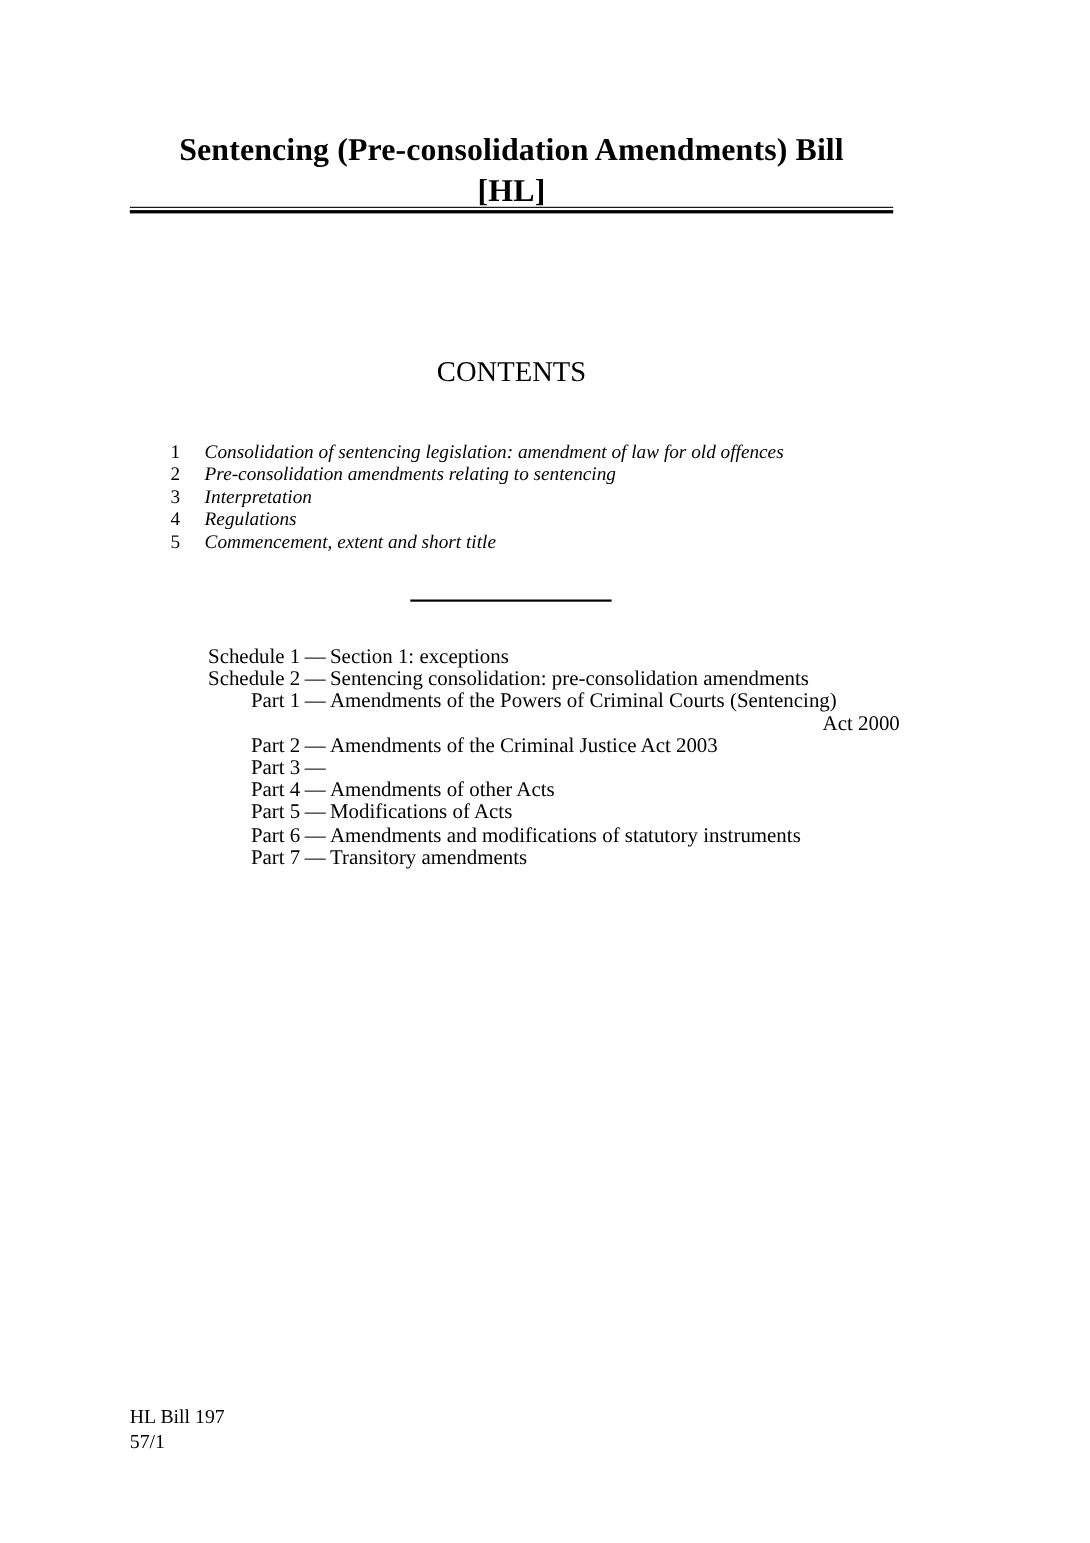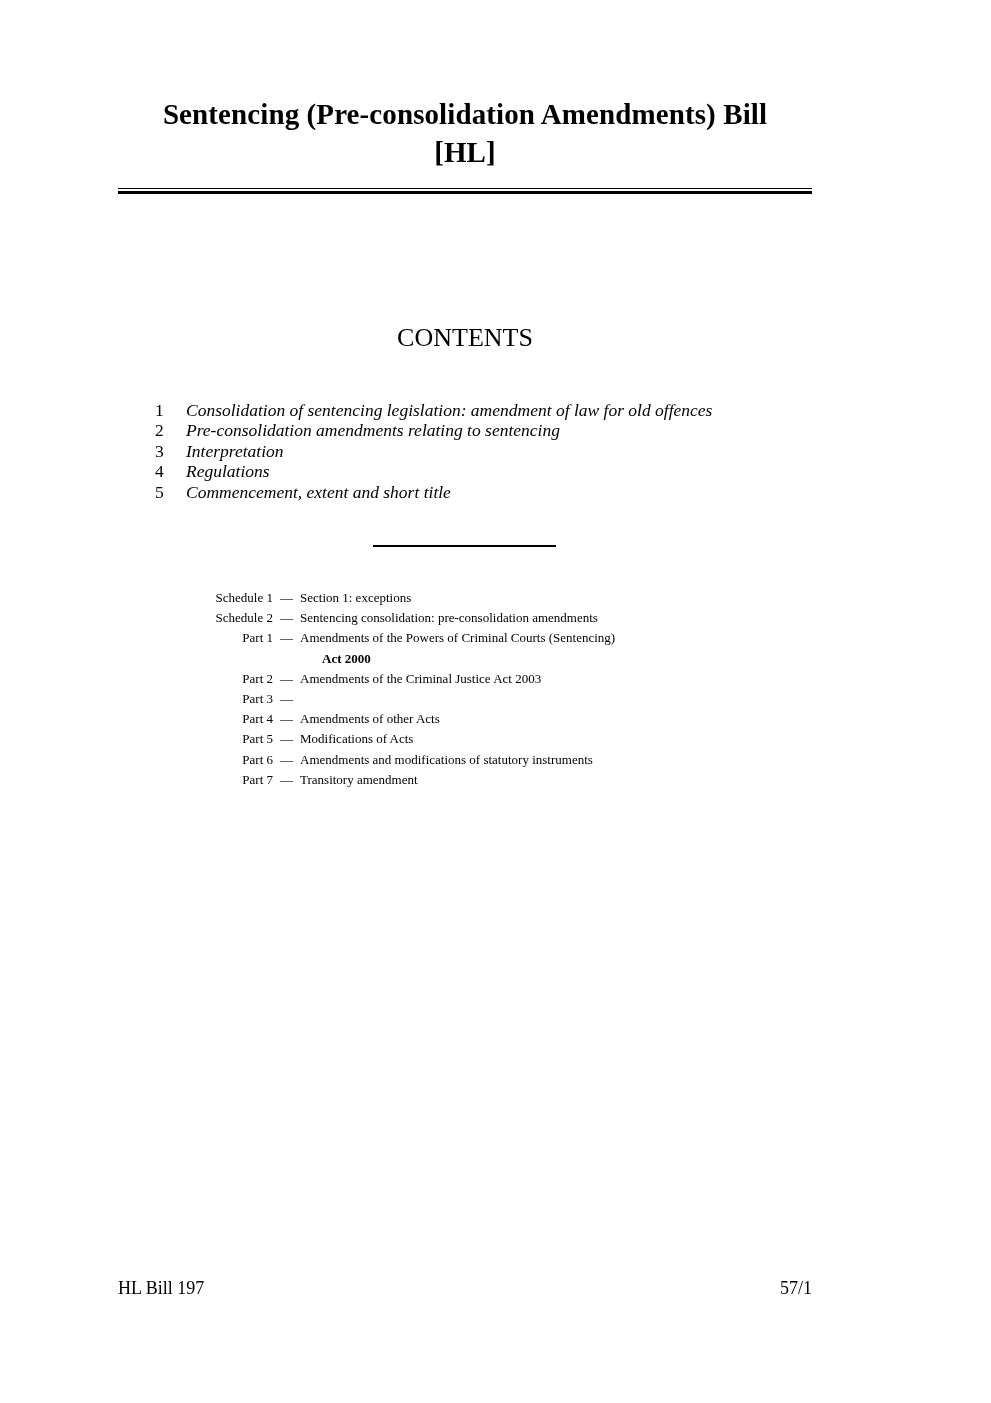--- a/index.html
+++ b/index.html
@@ -21,21 +21,21 @@
     margin: 0 auto;
     background: #ffffff;
     overflow: hidden;
     box-sizing: border-box;
   }
 
   
   .title-block {
     position: absolute;
     left: 118px;
-    top: 96px;
+    top: 118px;
     width: 694px;
   }
 
   .bill-title {
     margin: 0;
     font-size: 29px;
     font-weight: bold;
     line-height: 1.30;
     text-align: center;
     letter-spacing: 0.1px;
@@ -128,21 +128,21 @@
   .schedule-list {
     position: absolute;
     left: 118px;
     top: 588px;
     width: 700px;
   }
 
   .sched-row {
     display: flex;
     align-items: baseline;
-    font-size: 13px;
+    font-size: 19px;
     line-height: 20.2px;
   }
 
   .sched-label {
     width: 155px;
     flex: 0 0 155px;
     text-align: right;
     white-space: nowrap;
   }
 
@@ -161,36 +161,36 @@
   }
 
   .sched-text.wrapping {
     padding-left: 0;
   }
   .sched-text.wrapping > span {
     display: block;
     text-align: justify;
   }
   .sched-text.wrapping > span:last-child {
-    text-align: left;
+    text-align: right;
     padding-left: 22px;
-    font-weight: bold;
   }
 
   
   .footer {
     position: absolute;
     left: 118px;
     top: 1278px;
     width: 694px;
     display: flex;
     justify-content: space-between;
     align-items: flex-start;
     font-size: 18px;
     line-height: 1.2;
+    flex-direction: column;
   }
 </style>
 </head>
 <body>
 
 <div class="page">
 
   <div class="title-block">
     <h1 class="bill-title">
       <span>Sentencing (Pre-consolidation Amendments) Bill</span><br>
@@ -288,21 +288,21 @@
 
     <div class="sched-row">
       <span class="sched-label">Part 6</span>
       <span class="sched-dash">—</span>
       <span class="sched-text">Amendments and modifications of statutory instruments</span>
     </div>
 
     <div class="sched-row">
       <span class="sched-label">Part 7</span>
       <span class="sched-dash">—</span>
-      <span class="sched-text">Transitory amendment</span>
+      <span class="sched-text">Transitory amendments</span>
     </div>
 
   </div>
 
   <div class="footer">
     <span>HL Bill 197</span>
     <span>57/1</span>
   </div>
 
 </div>

